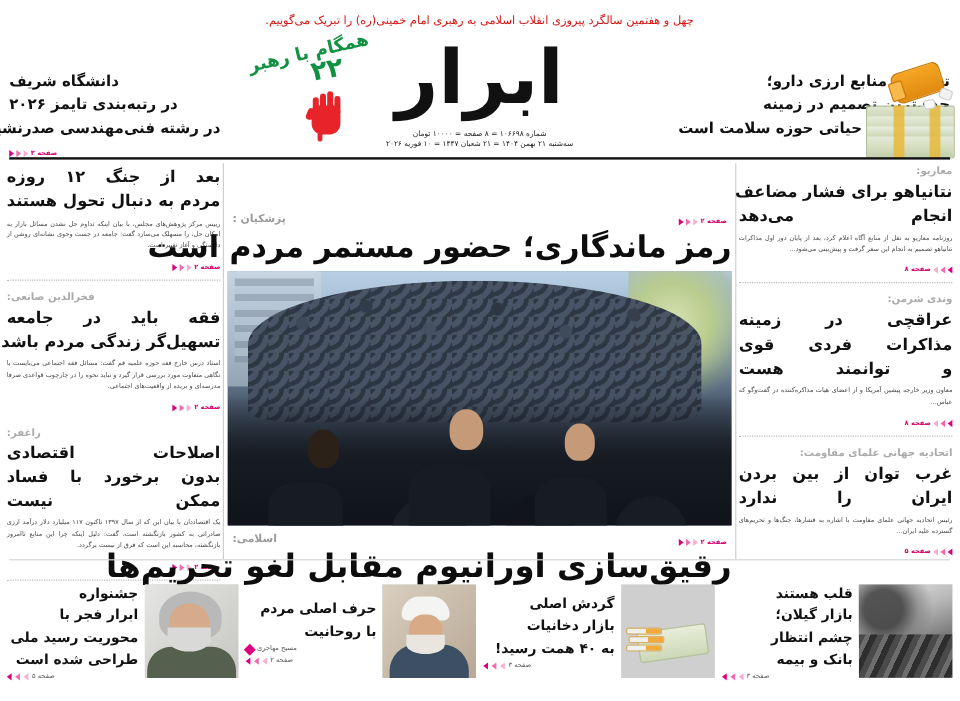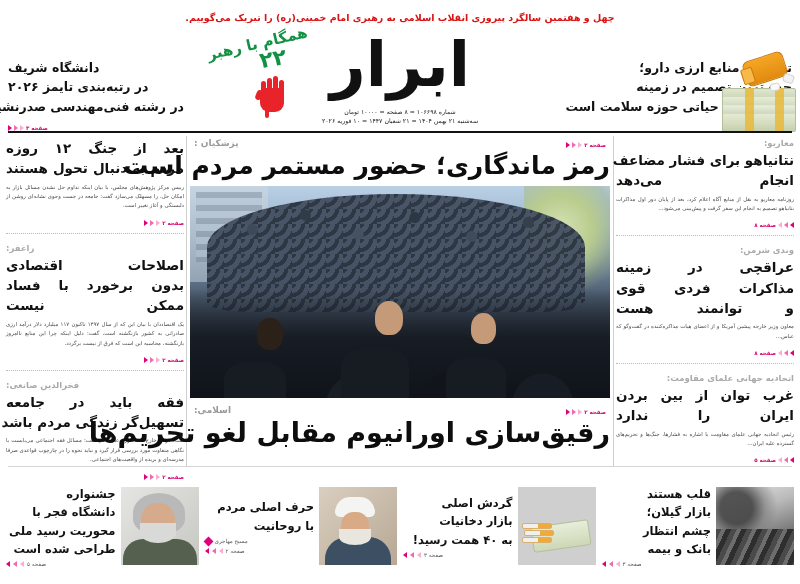--- a/index.html
+++ b/index.html
@@ -17,21 +17,21 @@
     direction: rtl;
   }
 
   
   .top-banner {
     position: absolute;
     top: 12px; left: 0; right: 0;
     text-align: center;
     color: #d81515;
     font-size: 9.5px;
-    font-weight: bold;
+    font-weight: normal;
     letter-spacing: -0.1px;
     white-space: nowrap;
   }
 
   
   .masthead {
     position: absolute;
     top: 30px; left: 0; right: 0; height: 100px;
   }
   .masthead-title {
@@ -279,20 +279,21 @@
   
   .center {
     position: absolute;
     top: 138px; left: 190px; right: 190px;
   }
   .center-head-row {
     display: flex;
     align-items: flex-end;
     justify-content: space-between;
     padding: 0 4px;
+    margin-top: 40px;
   }
   .center .kicker-c {
     font-size: 9px;
     color: #9a9a9a;
     font-weight: bold;
   }
   .center .main-headline {
     font-size: 25px;
     font-weight: bold;
     color: #0d0d0d;
@@ -609,49 +610,49 @@
       <div class="pagemark ltr">
         <span class="chev c1"></span>
         <span class="chev c2"></span>
         <span class="chev c3"></span>
         <span class="pm-label">صفحه ۲</span>
       </div>
       <div class="hr-dot"></div>
     </div>
 
     <div class="story">
+      <div class="kicker">فخرالدین صانعی:</div>
+      <div class="headline">
+        <span>فقه باید در جامعه</span>
+        <span>تسهیل‌گر زندگی مردم باشد</span>
+      </div>
+      <div class="summary">استاد درس خارج فقه حوزه علمیه قم گفت: مسائل فقه اجتماعی می‌بایست با نگاهی متفاوت مورد بررسی قرار گیرد و نباید نحوه را در چارچوب قواعدی صرفا مدرسه‌ای و بریده از واقعیت‌های اجتماعی.</div>
+      <div class="pagemark ltr">
+        <span class="chev c1"></span>
+        <span class="chev c2"></span>
+        <span class="chev c3"></span>
+        <span class="pm-label">صفحه ۲</span>
+      </div>
+    </div>
+
+    <div class="story">
       <div class="kicker">راغفر:</div>
       <div class="headline">
         <span>اصلاحات اقتصادی</span>
         <span>بدون برخورد با فساد</span>
         <span>ممکن نیست</span>
       </div>
       <div class="summary">یک اقتصاددان با بیان این که از سال ۱۳۹۷ تاکنون ۱۱۷ میلیارد دلار درآمد ارزی صادراتی به کشور بازنگشته است، گفت: دلیل اینکه چرا این منابع تاامروز بازنگشته، محاسبه این است که فرق از نیست برگردد.</div>
       <div class="pagemark ltr">
         <span class="chev c1"></span>
         <span class="chev c2"></span>
         <span class="chev c3"></span>
         <span class="pm-label">صفحه ۲</span>
       </div>
       <div class="hr-dot"></div>
-    </div>
-
-    <div class="story">
-      <div class="kicker">فخرالدین صانعی:</div>
-      <div class="headline">
-        <span>فقه باید در جامعه</span>
-        <span>تسهیل‌گر زندگی مردم باشد</span>
-      </div>
-      <div class="summary">استاد درس خارج فقه حوزه علمیه قم گفت: مسائل فقه اجتماعی می‌بایست با نگاهی متفاوت مورد بررسی قرار گیرد و نباید نحوه را در چارچوب قواعدی صرفا مدرسه‌ای و بریده از واقعیت‌های اجتماعی.</div>
-      <div class="pagemark ltr">
-        <span class="chev c1"></span>
-        <span class="chev c2"></span>
-        <span class="chev c3"></span>
-        <span class="pm-label">صفحه ۲</span>
-      </div>
     </div>
   </div>
 
   <div class="side-col right">
 
     <div class="story">
       <div class="kicker">معاریو:</div>
       <div class="headline">
         <span>نتانیاهو برای فشار مضاعف</span>
         <span>انجام می‌دهد</span>
@@ -818,21 +819,21 @@
       <div class="bthumb art-person">
         <div class="bg"></div>
           <div class="coat"></div>
           <div class="hair"></div>
         <div class="face"></div>
           <div class="beard2"></div>
       </div>
       <div class="btext">
         <div class="bhead">
           <span>جشنواره</span>
-          <span>دانشگاه فجر با</span>
+          <span>ابرار فجر با</span>
           <span>محوریت رسید ملی</span>
           <span>طراحی شده است</span>
         </div>
         <div class="byline">
           <span class="pm-label">صفحه ۵</span>
           <span class="chev c3"></span>
           <span class="chev c2"></span>
           <span class="chev c1"></span>
         </div>
       </div>

